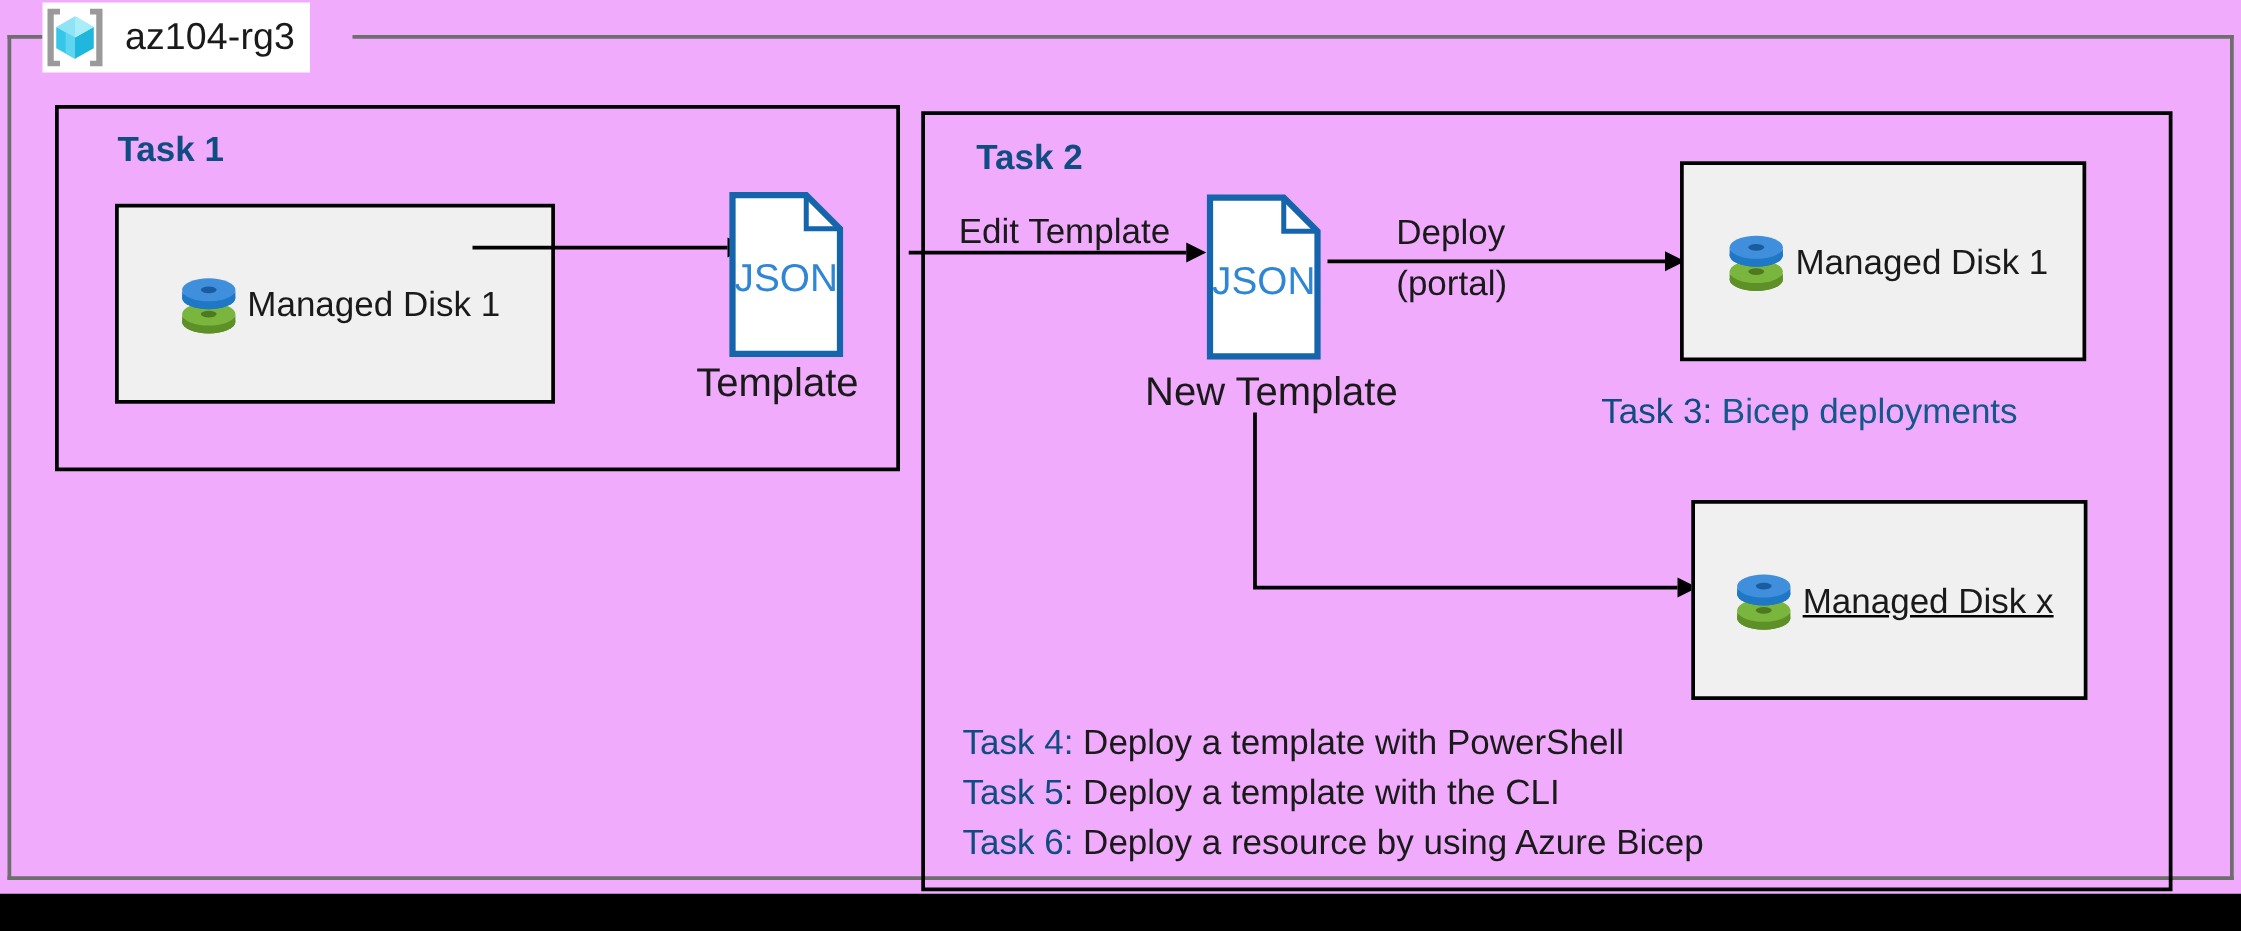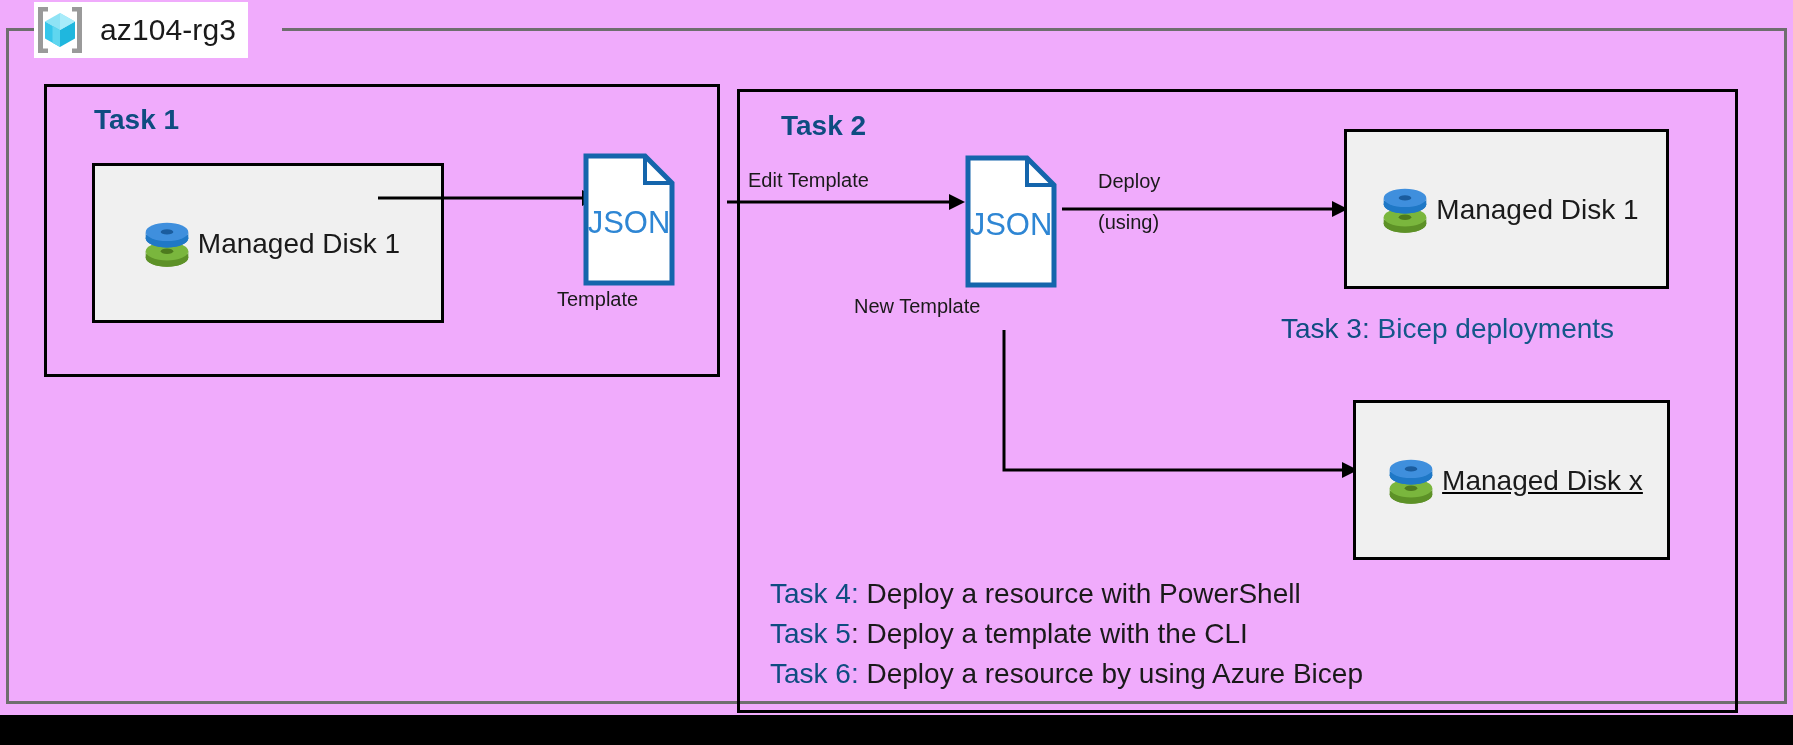--- a/index.html
+++ b/index.html
@@ -134,38 +134,39 @@
   .json-doc {
     position: absolute;
     width: 92px;
     height: 108px;
   }
   #json-doc-1 { left: 583px;  top: 153px; }
   #json-doc-2 { left: 965px;  top: 155px; }
 
   .doc-caption {
     position: absolute;
-    font-size: 20px;
+    font-size: 32px;
     color: #1a1a1a;
     white-space: nowrap;
   }
   #doc-caption-1 { left: 557px; top: 288px; }
-  #doc-caption-2 { left: 854px; top: 295px; }
+  #doc-caption-2 { left: 916px; top: 295px; }
 
   
   .connector {
     position: absolute;
     overflow: visible;
   }
   .edge-label {
     position: absolute;
-    font-size: 20px;
+    font-size: 28px;
     color: #1a1a1a;
     white-space: nowrap;
     text-align: center;
+    margin-left: 19px;
   }
   #edge-label-edit   { left: 748px;  top: 169px; }
   #edge-label-deploy { left: 1098px; top: 170px; }
   #edge-label-portal { left: 1098px; top: 211px; }
 
   
   .task-note {
     position: absolute;
     font-size: 28px;
     white-space: nowrap;
@@ -259,21 +260,21 @@
       <text x="46" y="80" font-family="Liberation Sans, sans-serif" font-size="31" fill="#2e86d4" text-anchor="middle">JSON</text>
     </svg>
   </span>
   <div class="doc-caption" id="doc-caption-2">New Template</div>
 
   <svg class="connector" style="left:1062px; top:197px; width:286px; height:24px;" viewBox="0 0 286 24">
     <line x1="0" y1="12" x2="270" y2="12" stroke="#000000" stroke-width="3"></line>
     <polygon points="270,4 286,12 270,20" fill="#000000"></polygon>
   </svg>
   <div class="edge-label" id="edge-label-deploy">Deploy</div>
-  <div class="edge-label" id="edge-label-portal">(using)</div>
+  <div class="edge-label" id="edge-label-portal">(portal)</div>
 
   <div class="disk-card" id="disk-card-2">
     <span class="disk-icon">
       <svg class="disk-icon" viewBox="0 0 64 64" xmlns="http://www.w3.org/2000/svg">
         <ellipse cx="32" cy="46" rx="22" ry="9.5" fill="#5d9127"></ellipse>
         <path d="M10 39.5 a22 9.5 0 0 0 44 0 v6.5 a22 9.5 0 0 1 -44 0 Z" fill="#5d9127"></path>
         <ellipse cx="32" cy="39.5" rx="22" ry="9.5" fill="#7ab63d"></ellipse>
         <ellipse cx="32" cy="39.5" rx="6.5" ry="2.8" fill="#4d7a1e"></ellipse>
         <ellipse cx="32" cy="26" rx="22" ry="9.5" fill="#1f78c6"></ellipse>
         <path d="M10 19.5 a22 9.5 0 0 0 44 0 v6.5 a22 9.5 0 0 1 -44 0 Z" fill="#1f78c6"></path>
@@ -303,21 +304,21 @@
         <ellipse cx="32" cy="26" rx="22" ry="9.5" fill="#1f78c6"></ellipse>
         <path d="M10 19.5 a22 9.5 0 0 0 44 0 v6.5 a22 9.5 0 0 1 -44 0 Z" fill="#1f78c6"></path>
         <ellipse cx="32" cy="19.5" rx="22" ry="9.5" fill="#3f8fdd"></ellipse>
         <ellipse cx="32" cy="19.5" rx="6.5" ry="2.8" fill="#1a5c9e"></ellipse>
       </svg>
     </span>
     <span class="disk-label">Managed Disk x</span>
   </div>
 
   <div class="task-note" id="task4-note">
-    <span class="tn-key">Task 4:</span><span class="tn-val"> Deploy a resource with PowerShell</span>
+    <span class="tn-key">Task 4:</span><span class="tn-val"> Deploy a template with PowerShell</span>
   </div>
   <div class="task-note" id="task5-note">
     <span class="tn-key">Task 5</span><span class="tn-val">: Deploy a template with the CLI</span>
   </div>
   <div class="task-note" id="task6-note">
     <span class="tn-key">Task 6:</span><span class="tn-val"> Deploy a resource by using Azure Bicep</span>
   </div>
 
   <div class="bottom-bar"></div>
 

